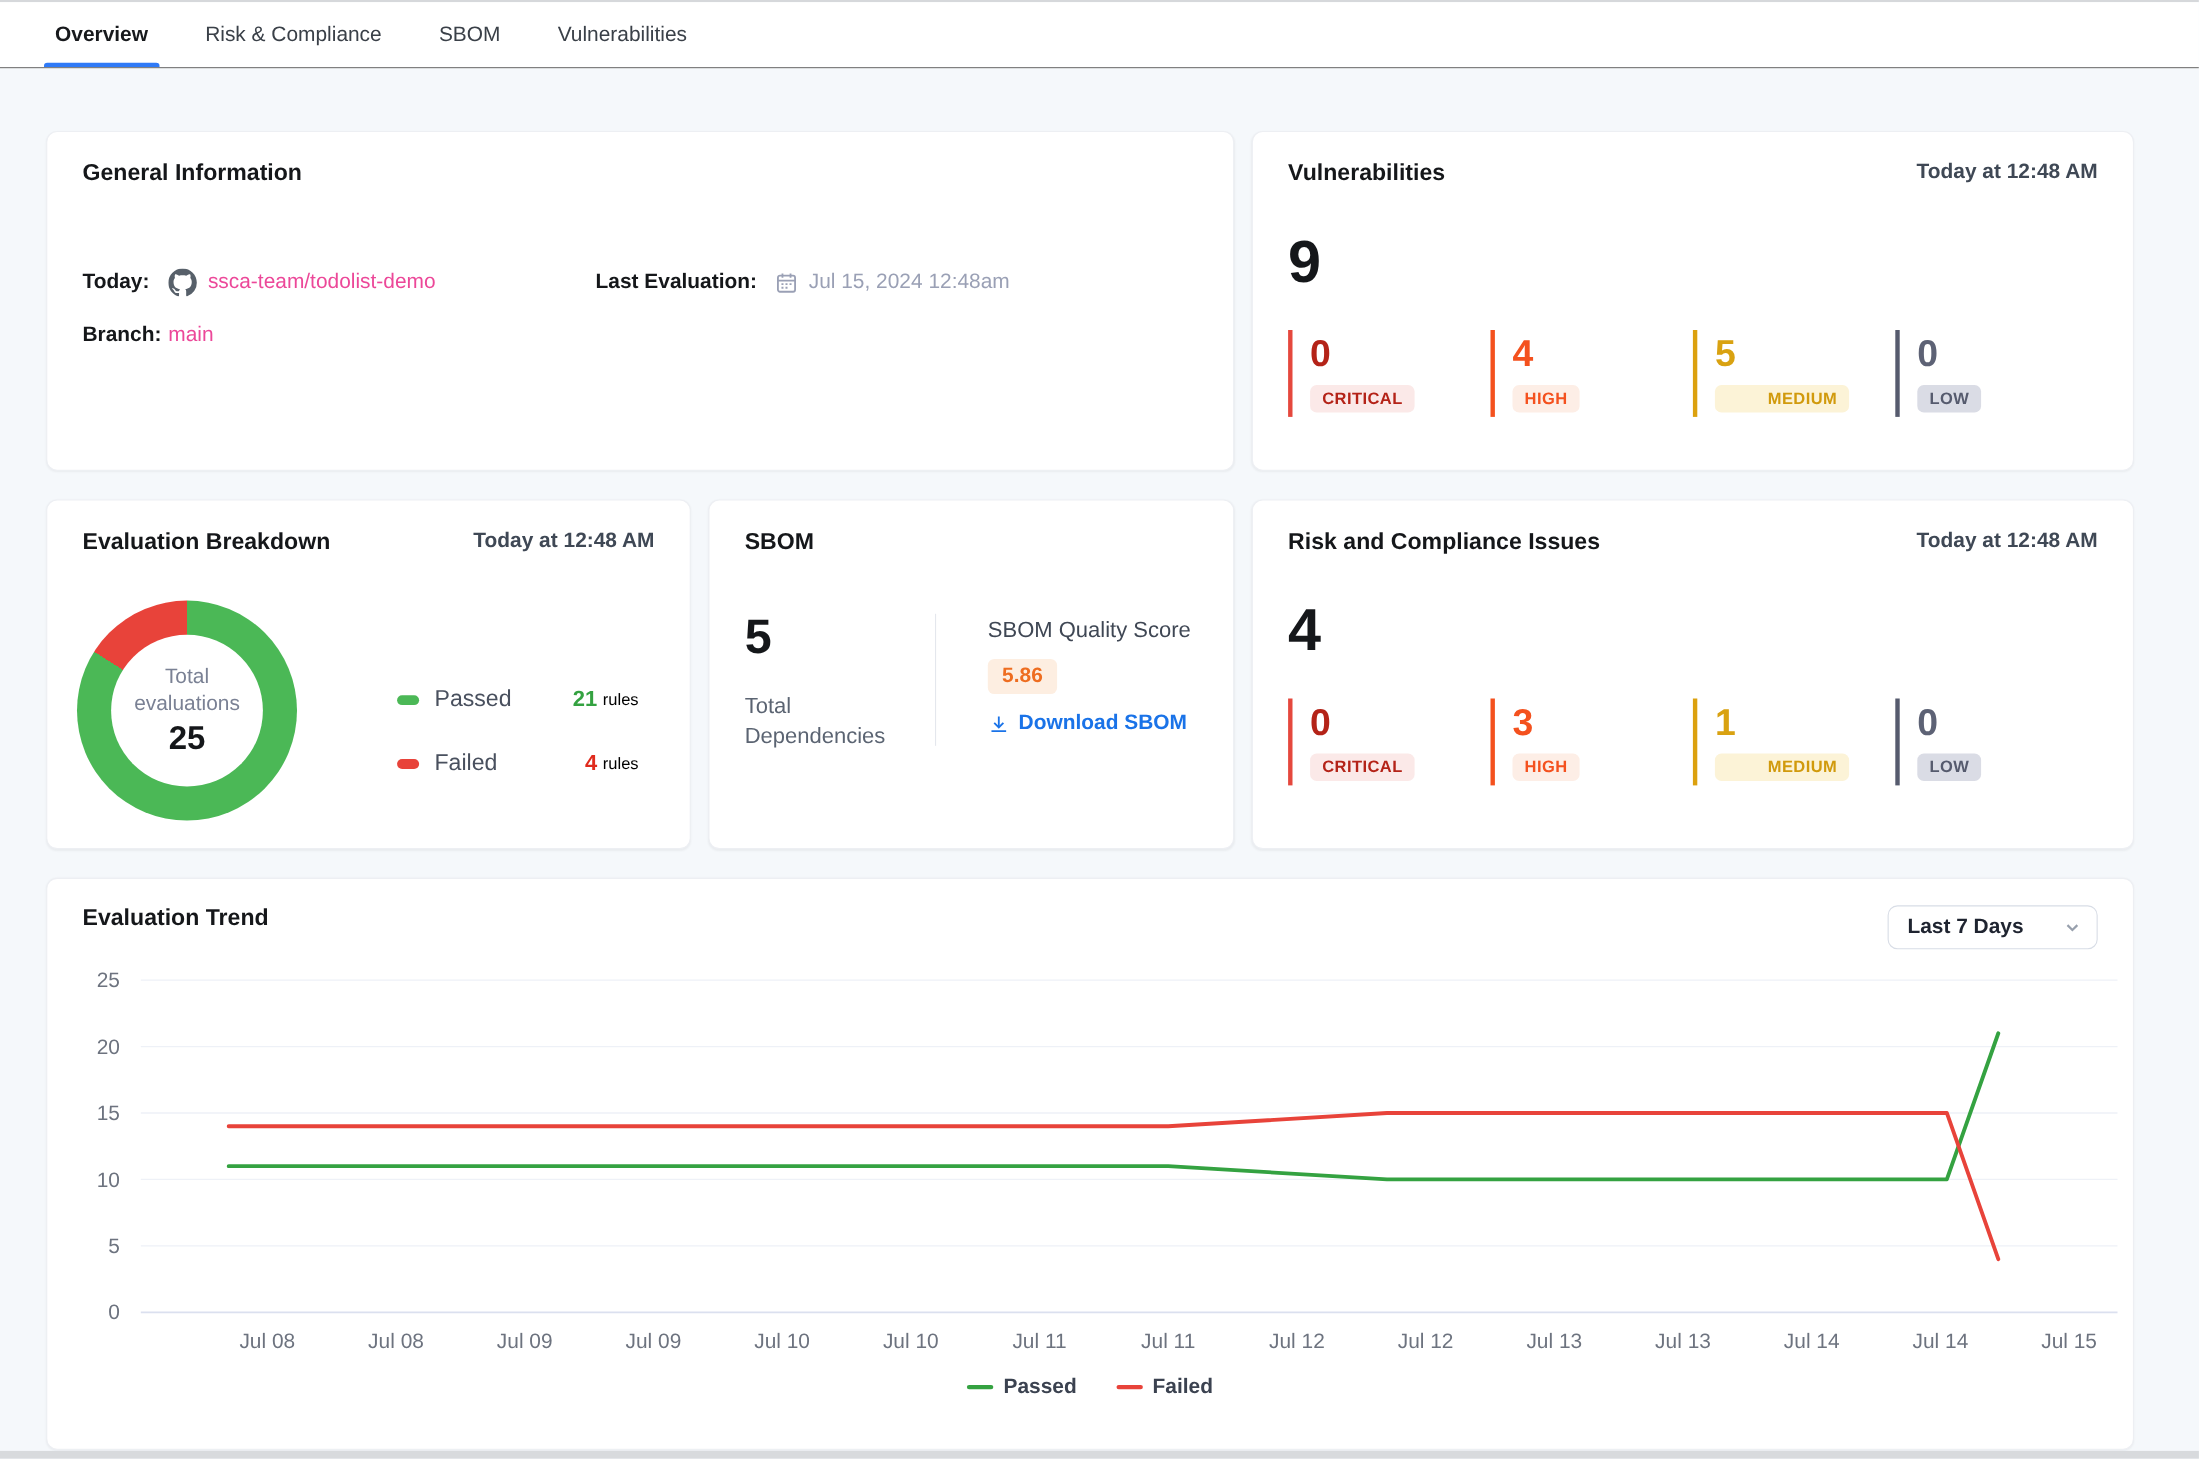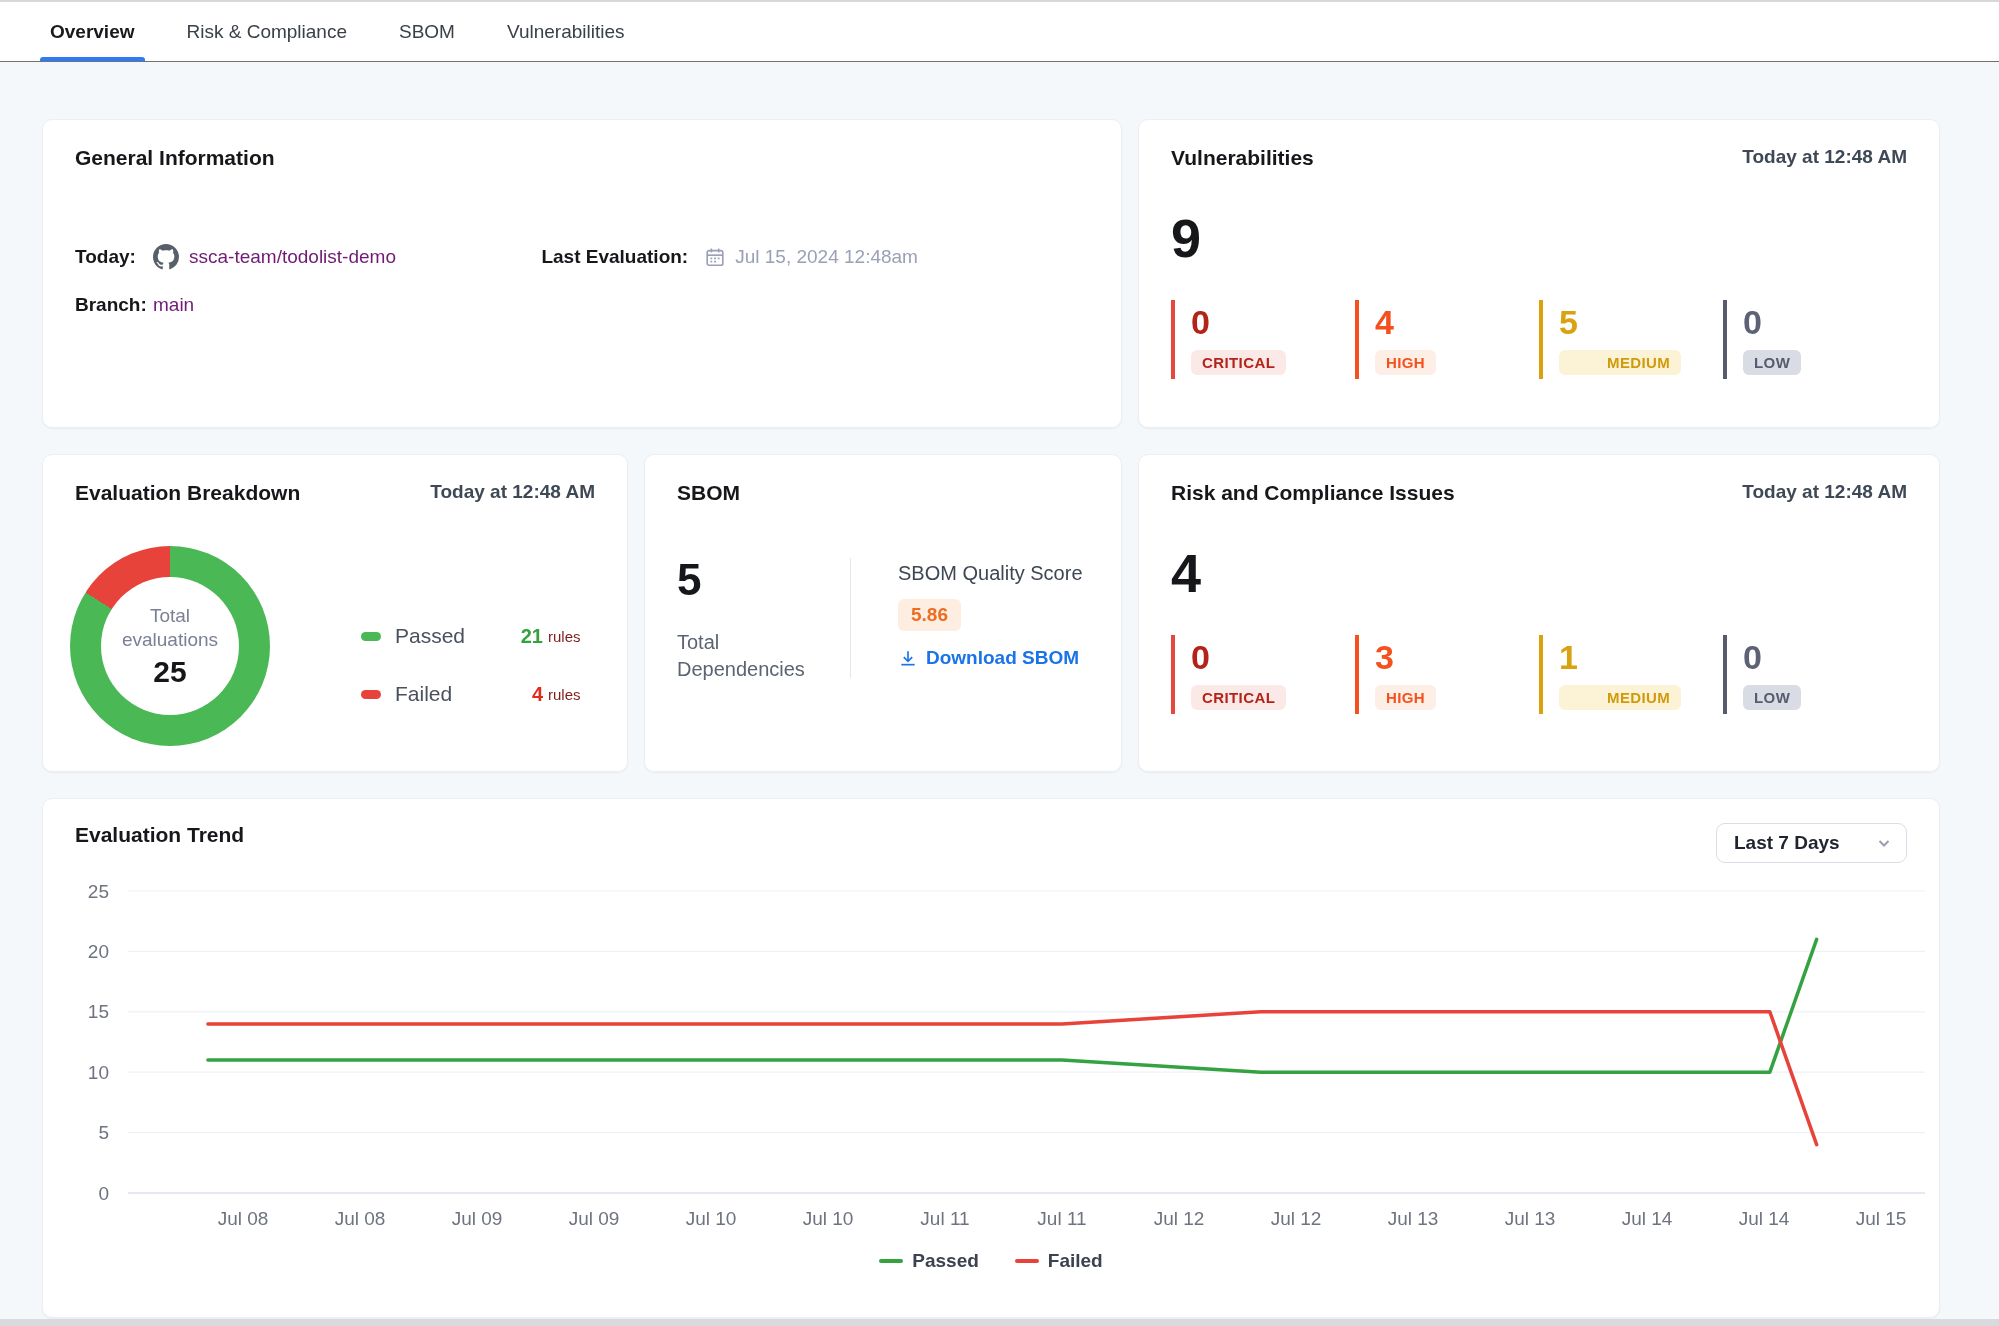--- a/index.html
+++ b/index.html
@@ -27,21 +27,21 @@
   .card-head { display:flex; justify-content:space-between; align-items:flex-start; }
   .card-title { font-size:21px; font-weight:700; color:#15171a; }
   .timestamp { font-size:19px; color:#3f4855;font-weight:bold; }
 
   
   .card-general { width:1080px; height:309px; padding:26px 32px; }
   .fields { margin-top:72px; display:flex; }
   .fields-left { width:46%; }
   .field-row { display:flex; align-items:center; height:30px; margin-bottom:18px; }
   .field-label { font-size:19px; font-weight:700; color:#15171a; min-width:78px; }
-  .field-value { font-size:19px; color:#701a75; display:flex; align-items:center; }
+  .field-value { font-size:19px; color:#ec4899; display:flex; align-items:center; }
   .gh-icon { width:26px; height:26px; margin-right:10px; fill:#57606a; }
   .muted-value { color:#9aa0b5; }
   .cal-icon { width:22px; height:22px; margin-right:9px; stroke:#9aa0b5; fill:none; stroke-width:1.8; }
 
   
   .card-sev { width:802px; height:309px; padding:26px 32px; }
   .card-sev-r2 { height:318px; }
   .hero-number { margin-top:38px; font-size:54px; line-height:60px; font-weight:700; color:#15171a; }
   .sev-grid { margin-top:32px; display:grid; grid-template-columns:repeat(4,1fr); }
   .sev { border-left:4px solid; padding:2px 0 4px 16px; }
@@ -63,21 +63,21 @@
   .donut-hole { position:absolute; inset:31px; background:#fff; border-radius:50%;
     display:flex; flex-direction:column; align-items:center; justify-content:center; text-align:center; }
   .donut-label { width:116px; font-size:19px; line-height:24px; color:#7a8194; }
   .donut-value { margin-top:3px; font-size:30px; font-weight:700; color:#15171a; }
   .bd-legend { position:absolute; left:318px; top:168px; width:252px; }
   .bd-row { display:flex; align-items:center; height:26px; margin-bottom:32px; }
   .pill { width:20px; height:9px; border-radius:5px; flex:none; }
   .bd-name { font-size:21px; color:#49505e; margin-left:14px; width:108px; }
   .bd-count { font-size:20px; font-weight:700; width:40px; text-align:right; }
   .bd-count.green { color:#34a241; } .bd-count.red { color:#e02b1d; }
-  .bd-unit { font-size:15px; color:#7f1d1d; margin-left:5px; }
+  .bd-unit { font-size:15px; color:#000000; margin-left:5px; }
 
   
   .card-sbom { width:478px; height:318px; padding:26px 32px; }
   .sbom-big { position:absolute; left:32px; top:100px; font-size:44px; font-weight:700; color:#15171a; }
   .sbom-deps { position:absolute; left:32px; top:174px; width:160px; font-size:20px; line-height:27px; color:#5b6472; }
   .sbom-divider { position:absolute; left:205px; top:103px; width:1px; height:120px; background:#e4e7ed; }
   .sbom-right { position:absolute; left:253px; top:107px; }
   .sbom-score-label { font-size:20px; color:#3f4754; }
   .score-badge { display:inline-block; margin-top:14px; padding:5px 13px; border-radius:6px;
     background:#fdeee1; color:#ee6d20; font-size:19px; font-weight:700; }

